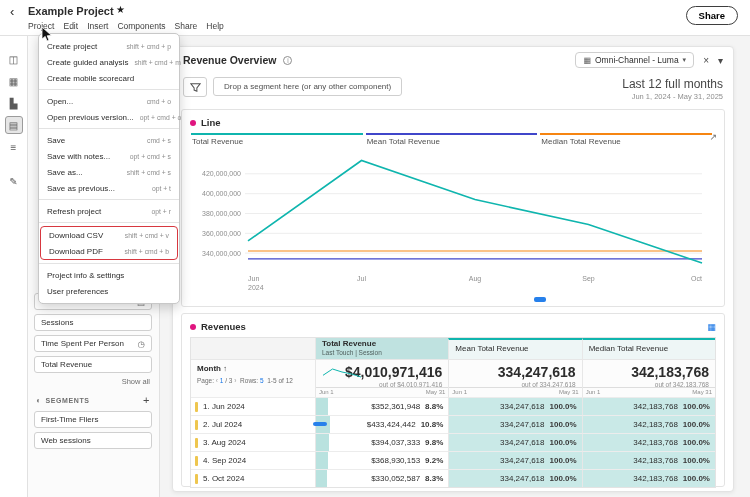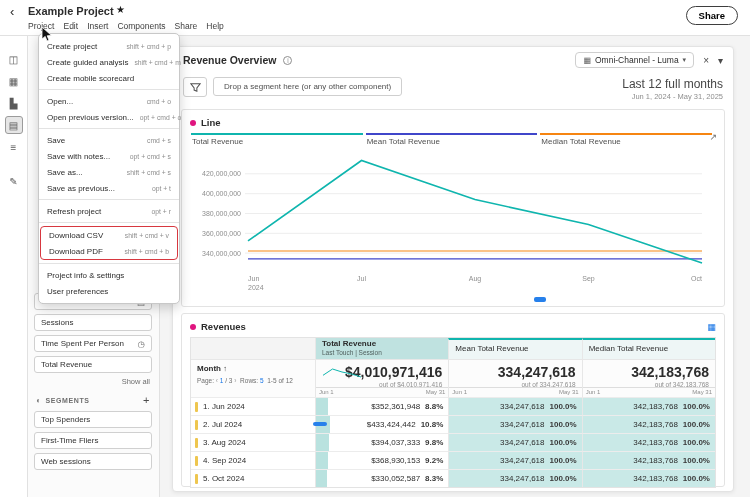--- a/index.html
+++ b/index.html
@@ -150,23 +150,20 @@
       <div class="lp-item">
         <span>Total Revenue</span>
       </div>
       <div class="show-all">Show all</div>
       <div class="seg-head">
         <span class="seg-ic">◐</span>
         <span>SEGMENTS</span>
         <span class="plus">+</span>
       </div>
       <div class="lp-item">
-        <span>Top Spenders</span>
-      </div>
-      <div class="lp-item">
         <span>First-Time Fliers</span>
       </div>
       <div class="lp-item">
         <span>Web sessions</span>
       </div>
     </div>
 </div>
 
 <div class="menu" id="project-menu">
     <div class="menu-group">

